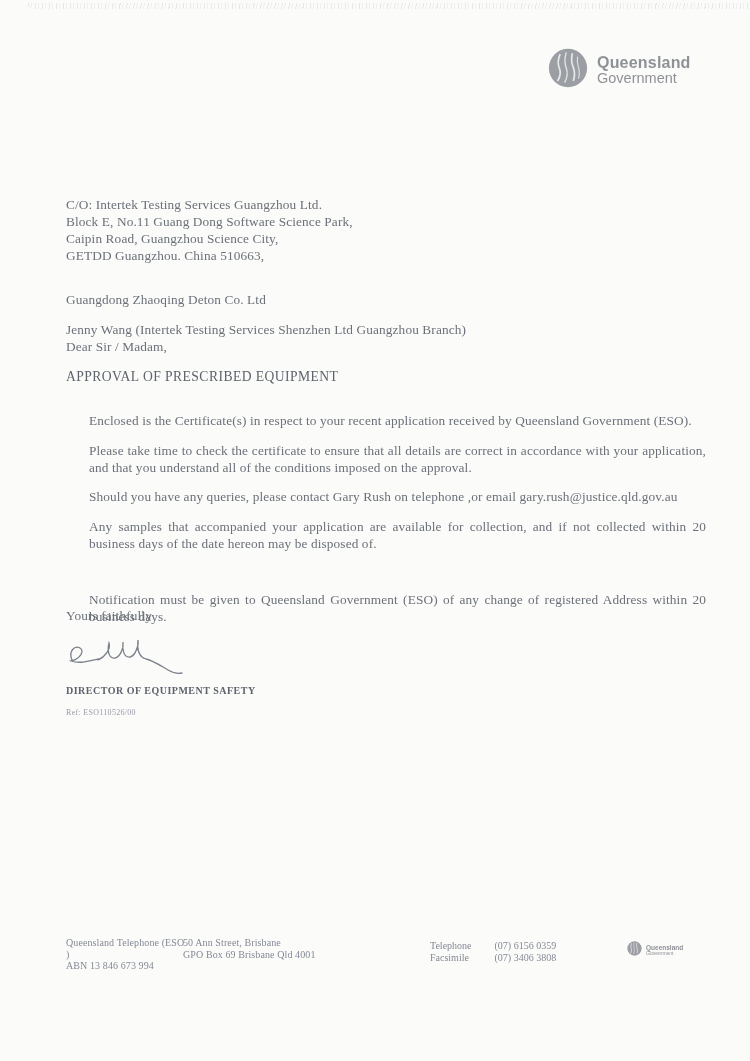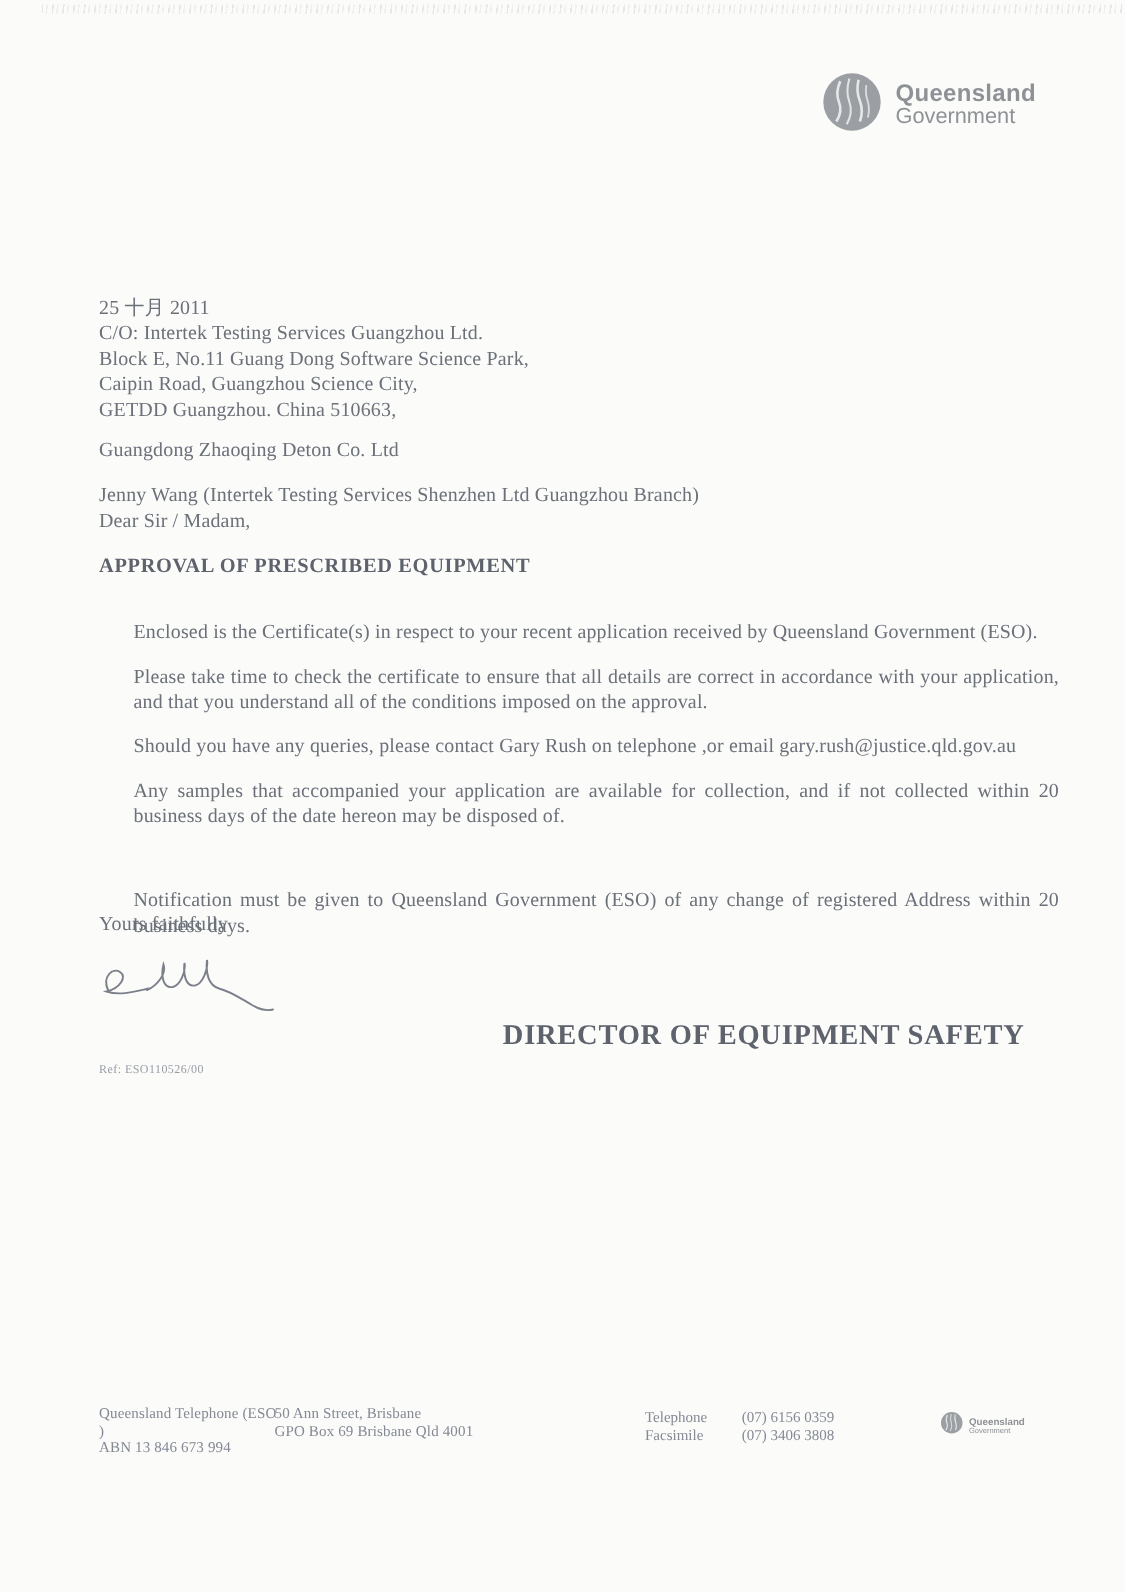--- a/index.html
+++ b/index.html
@@ -28,30 +28,30 @@
   .logo-text { margin-left:9px; font-family:"Liberation Sans", sans-serif; color:#8e9196; line-height:1.08; }
   .logo-text .l1 { font-weight:bold; font-size:16px; letter-spacing:.2px; }
   .logo-text .l2 { font-size:14.5px; }
 
   
   .abs { position:absolute; left:66px; width:617px; }
   .lh { line-height:17px; font-size:13.3px; letter-spacing:.12px; }
   .date-block   { top:196px; }
   .company-line { top:291px; }
   .attn-block   { top:321px; }
-  .subject      { top:368px; font-weight:bold; font-size:13.6px; letter-spacing:.45px; color:#5d626c; }
+  .subject      { top:368px; font-weight:normal; font-size:13.6px; letter-spacing:.45px; color:#5d626c; }
   .p1 { top:412px; }
   .p2 { top:442px; }
   .p3 { top:488px; }
   .p4 { top:518px; }
   .p5 { top:591px; }
   .closing { top:607px; }
   .para { text-align:justify;margin-left:23px; }
   .signature { position:absolute; top:630px; left:62px; }
-  .director  { top:682px; font-weight:bold; font-size:19px; letter-spacing:.5px; color:#5d626c;text-align:right; }
+  .director  { top:682px; font-weight:bold; font-size:10px; letter-spacing:.5px; color:#5d626c; }
   .reference { top:708px; font-size:8px; letter-spacing:.3px; color:#989ca5; }
 
   
   .footer-left { position:absolute; left:66px; top:937px; font-size:10px; line-height:11.5px; color:#848994; letter-spacing:.1px; }
   .footer-row { position:relative; white-space:nowrap; }
   .fcol-b { position:absolute; left:117px; top:0; }
   .footer-contact { position:absolute; left:430px; top:940px; font-size:10px; line-height:12px; color:#848994; }
   .footer-contact .lbl { display:inline-block; width:62px; }
   .footer-logo { position:absolute; left:627px; top:941px; display:flex; align-items:center; }
   .footer-logo-text { margin-left:4px; font-family:"Liberation Sans", sans-serif; color:#8e9196; line-height:1.1; }
@@ -76,21 +76,20 @@
         <path d="M34 10 q-1 7 1 12 q2 7 0 13" stroke="#ffffff" stroke-width="1.4" fill="none" opacity=".65"></path>
       </svg>
     </span>
     <span class="logo-text">
       <div class="l1">Queensland</div>
       <div class="l2">Government</div>
     </span>
   </div>
 
   <div class="abs lh date-block">
-    <div>25 十月 2011</div>
     <div>C/O: Intertek Testing Services Guangzhou Ltd.</div>
     <div>Block E, No.11 Guang Dong Software Science Park,</div>
     <div>Caipin Road, Guangzhou Science City,</div>
     <div>GETDD Guangzhou. China 510663,</div>
   </div>
 
   <div class="abs lh company-line">Guangdong Zhaoqing Deton Co. Ltd</div>
 
   <div class="abs lh attn-block">
     <div>Jenny Wang (Intertek Testing Services Shenzhen Ltd Guangzhou Branch)</div>

